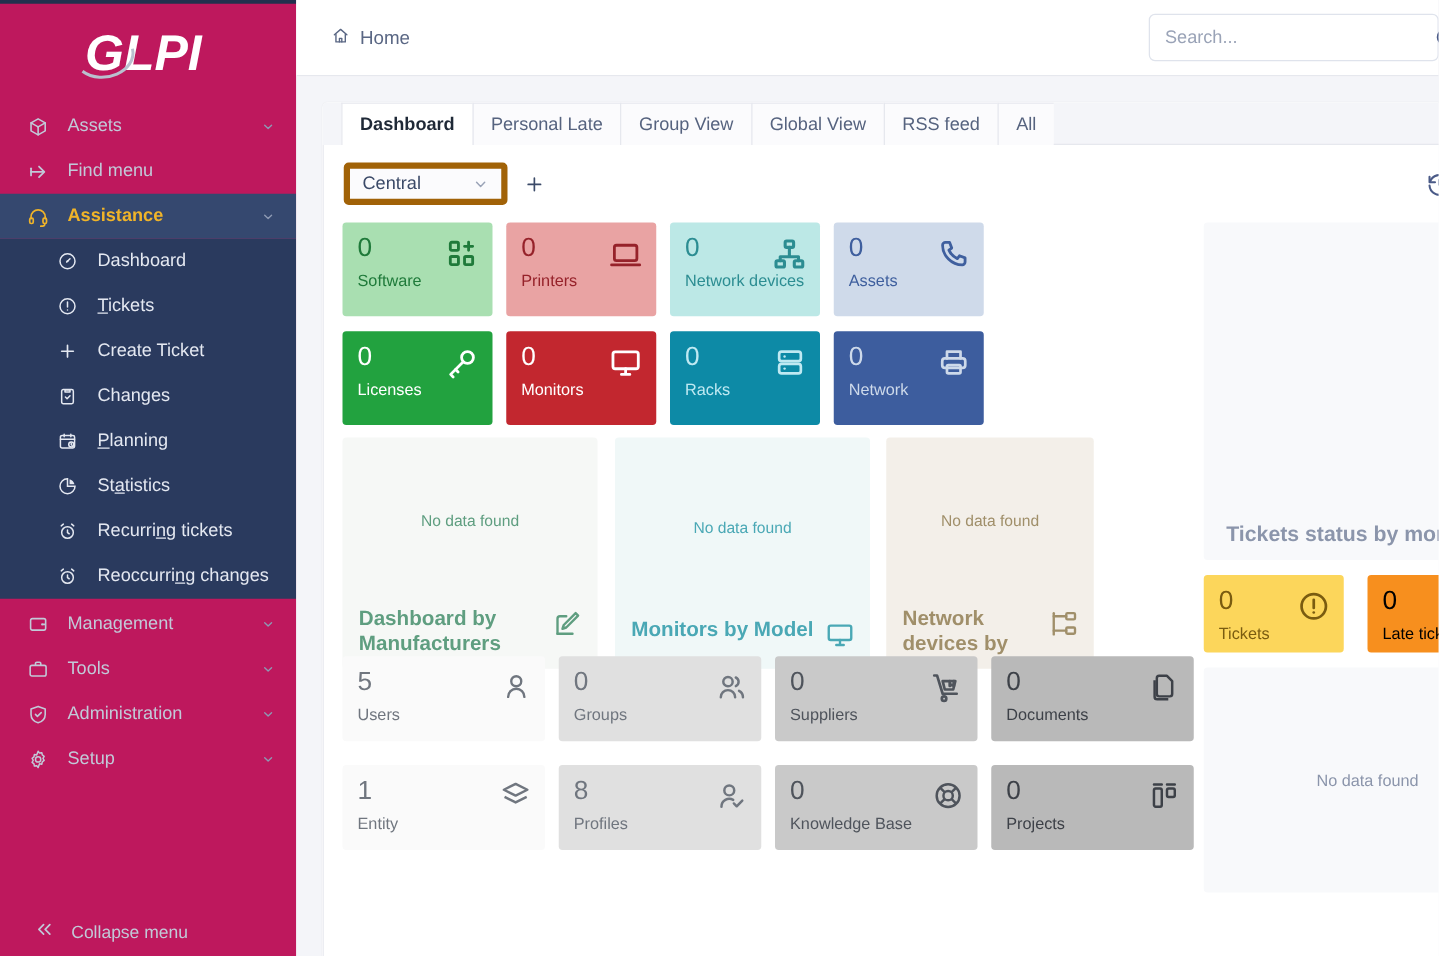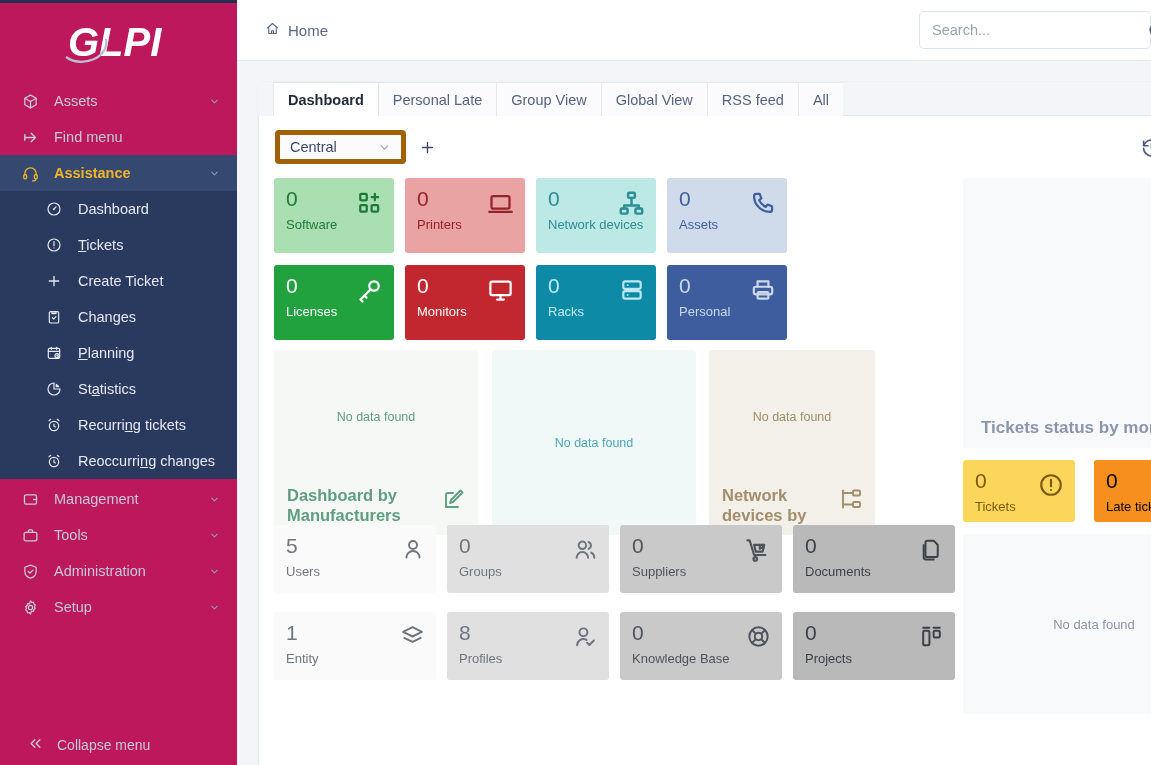--- a/index.html
+++ b/index.html
@@ -537,21 +537,21 @@
                     <rect x="4" y="4" width="16" height="7" rx="1.8"></rect>
                     <rect x="4" y="13" width="16" height="7" rx="1.8"></rect>
                     <circle cx="8" cy="7.5" r="0.9" fill="currentColor" stroke="none"></circle>
                     <circle cx="8" cy="16.5" r="0.9" fill="currentColor" stroke="none"></circle>
                   </svg>
               </span>
             </div>
 
             <div class="tile" style="left: 408px; top: 87px; width: 120px; height: 75px; background: rgb(61, 93, 158); color: rgb(205, 217, 234);">
               <div class="val">0</div>
-              <div class="lbl">Personal</div>
+              <div class="lbl">Network</div>
               <span class="tico">
                 <svg width="26" height="26" viewBox="0 0 24 24" fill="none" stroke="currentColor" stroke-width="2" stroke-linecap="round" stroke-linejoin="round">
                     <path d="M7 9V4h10v5"></path>
                     <rect x="3.5" y="9" width="17" height="7" rx="2"></rect>
                     <rect x="7" y="14" width="10" height="6" rx="1"></rect>
                   </svg>
               </span>
             </div>
 
             <div class="nocard" style="left: 15px; top: 172px; width: 204px; height: 185px; background: rgb(246, 248, 246); color: rgb(95, 158, 128);">
@@ -563,20 +563,29 @@
                       <path d="M4 20V8a2 2 0 012-2h5"></path>
                       <path d="M18.5 3.5l2 2L11 15l-3 1 1-3z"></path>
                       <path d="M4 20h12"></path>
                     </svg>
                 </span>
               </div>
             </div>
 
             <div class="nocard" style="left: 233px; top: 172px; width: 204px; height: 185px; background: rgb(240, 248, 248); color: rgb(74, 168, 181);">
               <div class="nd">No data found</div>
+              <div class="ttl">
+                <span class="t">Monitors by Model</span>
+                <span class="ci">
+                  <svg width="24" height="24" viewBox="0 0 24 24" fill="none" stroke="currentColor" stroke-width="1.9" stroke-linecap="round" stroke-linejoin="round">
+                      <rect x="3" y="4.5" width="18" height="11.5" rx="1.6"></rect>
+                      <path d="M9 20h6M12 16v4"></path>
+                    </svg>
+                </span>
+              </div>
             </div>
 
             <div class="nocard" style="left: 450px; top: 172px; width: 166px; height: 185px; background: rgb(243, 239, 233); color: rgb(160, 143, 106);">
               <div class="nd">No data found</div>
               <div class="ttl">
                 <span class="t">Network devices by</span>
                 <span class="ci">
                   <svg width="24" height="24" viewBox="0 0 24 24" fill="none" stroke="currentColor" stroke-width="1.9" stroke-linecap="round" stroke-linejoin="round">
                       <rect x="14" y="3.5" width="7" height="5" rx="1"></rect>
                       <rect x="14" y="15" width="7" height="5" rx="1"></rect>

